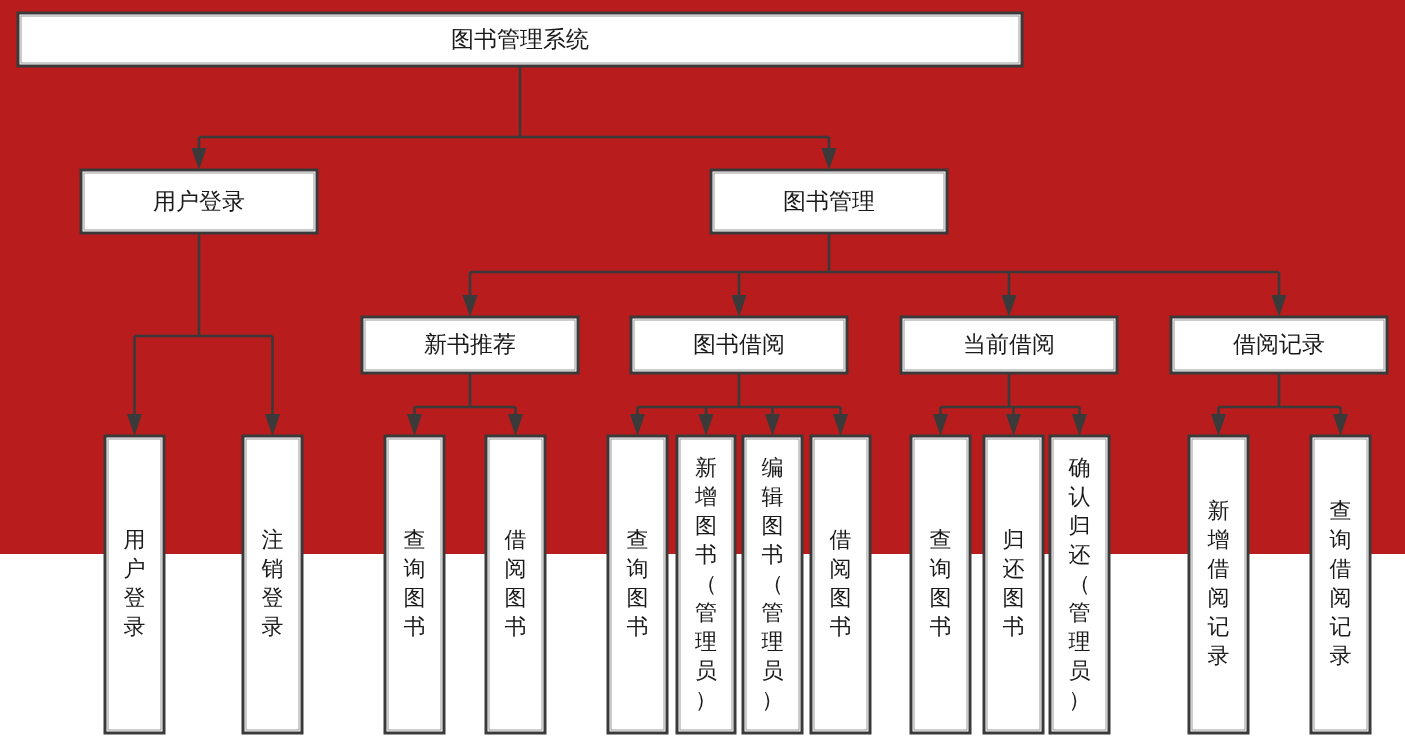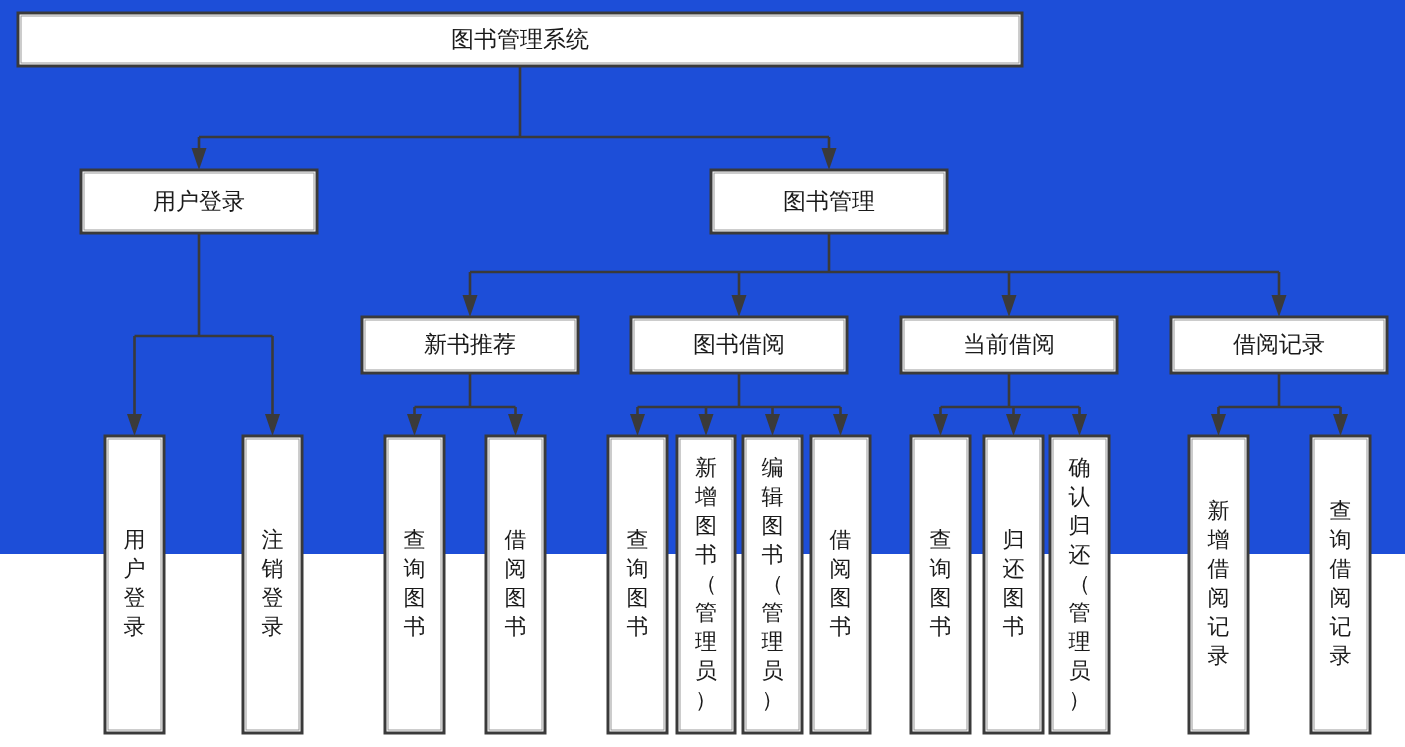--- a/index.html
+++ b/index.html
@@ -1,21 +1,21 @@
 <!DOCTYPE html>
 <html><head>
 <meta charset="utf-8">
 <style>
   html,body{margin:0;padding:0;background:#ffffff;}
   body{
     width:1405px;height:747px;
     font-family:"Liberation Sans","DejaVu Sans",sans-serif;
     overflow:hidden;
   }
-  #diagram-root{position:relative;width:1405px;height:554px;background:#1d4ed8;}
+  #diagram-root{position:relative;width:1405px;height:554px;background:#b91c1c;}
   svg#tree{position:absolute;left:0;top:0;width:1405px;height:747px;display:block;}
   .node-box{fill:#ffffff;stroke:#3a3a3a;stroke-width:3;}
   .node-box-inner{fill:none;stroke:#9a9a9a;stroke-width:1;}
   .link{stroke:#3a3a3a;stroke-width:2.6;fill:none;stroke-linecap:butt;}
   .arrow-head{fill:#3a3a3a;stroke:none;}
   .node-label{
     fill:#1a1a1a;
     font-family:"Liberation Sans","DejaVu Sans",sans-serif;
     text-anchor:middle;
     dominant-baseline:middle;

